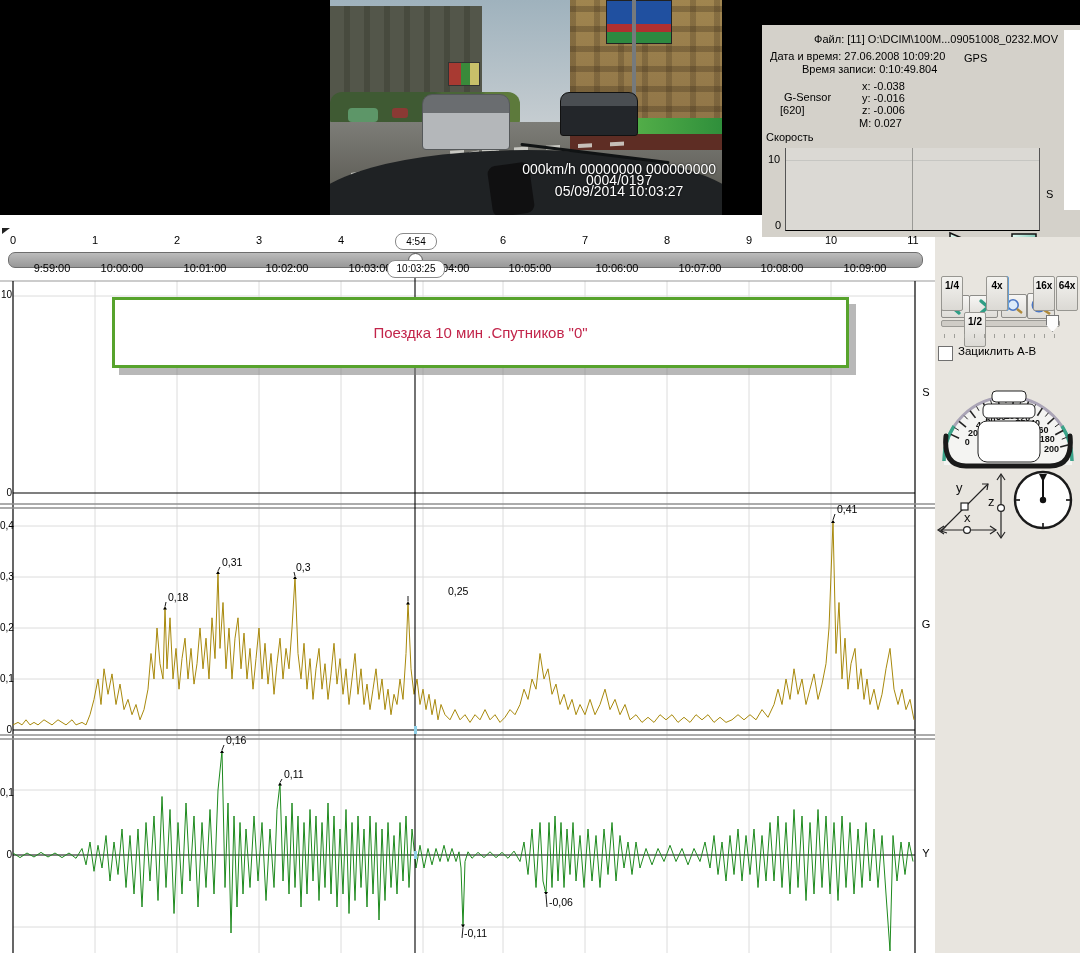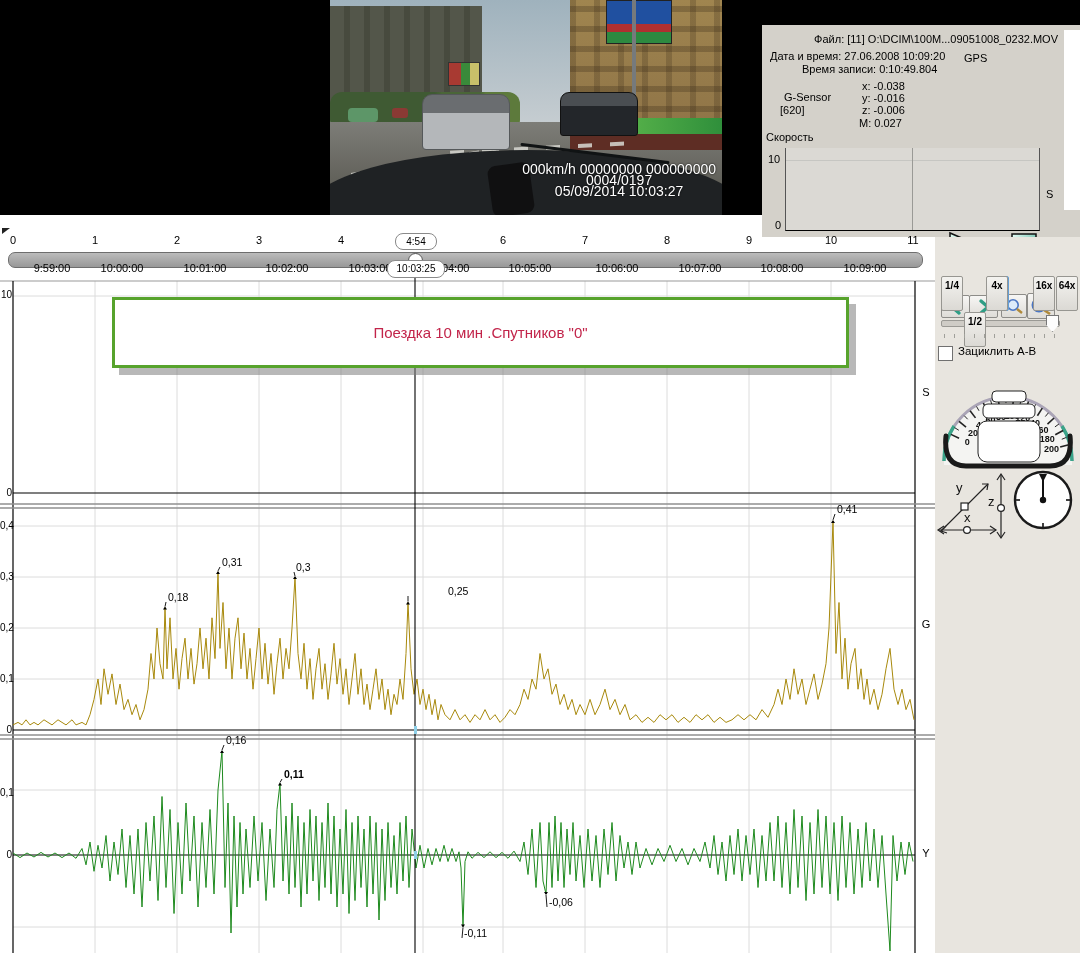--- a/index.html
+++ b/index.html
@@ -360,19 +360,19 @@
     <div class="ytick" style="position: absolute; left: 0px; top: 673px;">0,1</div>
     <div class="ytick" style="position: absolute; left: 0px; top: 724px;">0</div>
     <div class="peak" style="position: absolute; left: 168px; top: 591px;">0,18</div>
     <div class="peak" style="position: absolute; left: 222px; top: 556px;">0,31</div>
     <div class="peak" style="position: absolute; left: 296px; top: 561px;">0,3</div>
     <div class="peak" style="position: absolute; left: 430px; top: 585px; margin-left: 18px;">0,25</div>
     <div class="peak" style="position: absolute; left: 837px; top: 503px;">0,41</div>
     <div class="ytick" style="position: absolute; left: 0px; top: 787px;">0,1</div>
     <div class="ytick" style="position: absolute; left: 0px; top: 849px;">0</div>
     <div class="peak" style="position: absolute; left: 226px; top: 734px;">0,16</div>
-    <div class="peak" style="position: absolute; left: 284px; top: 768px; font-weight: bold;">0,11</div>
+    <div class="peak" style="position: absolute; left: 284px; top: 768px;">0,11</div>
     <div class="peak" style="position: absolute; left: 549px; top: 896px;">-0,06</div>
     <div class="peak" style="position: absolute; left: 464px; top: 927px;">-0,11</div>
     <div class="side-lab" style="position: absolute; top: 386px;">S</div>
     <div class="side-lab" style="position: absolute; top: 618px;">G</div>
     <div class="side-lab" style="position: absolute; top: 847px;">Y</div>
   </div>
 
 </body></html>

